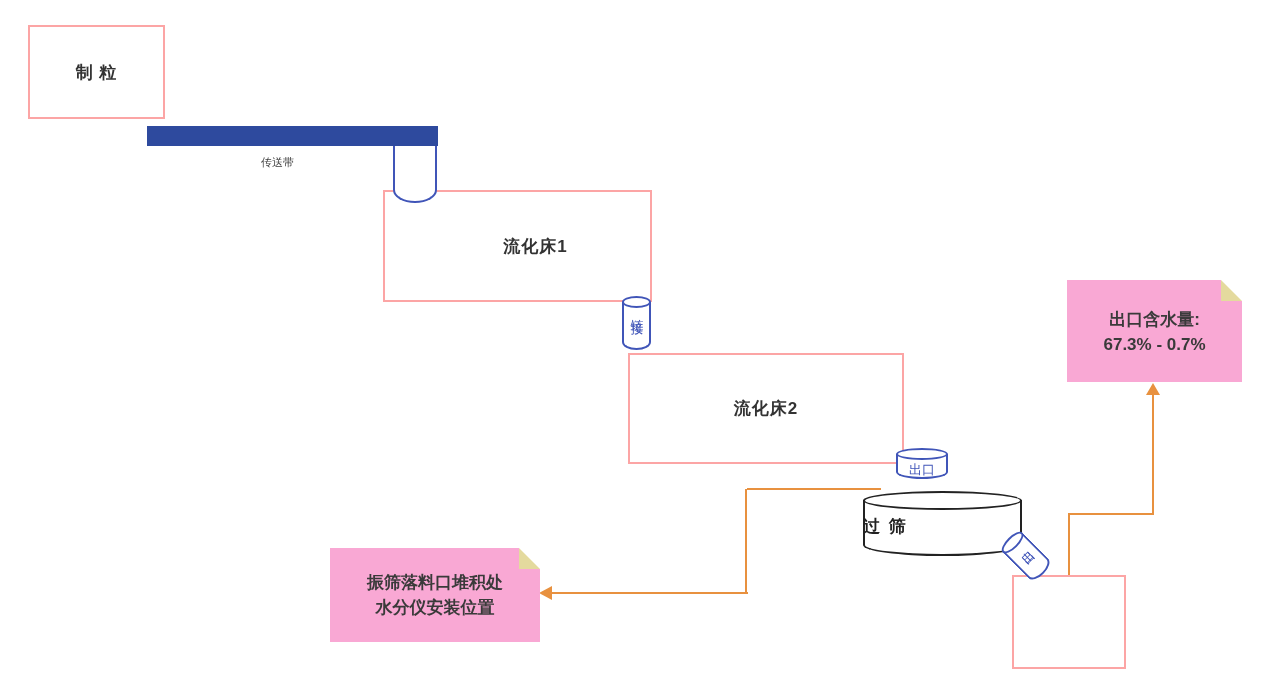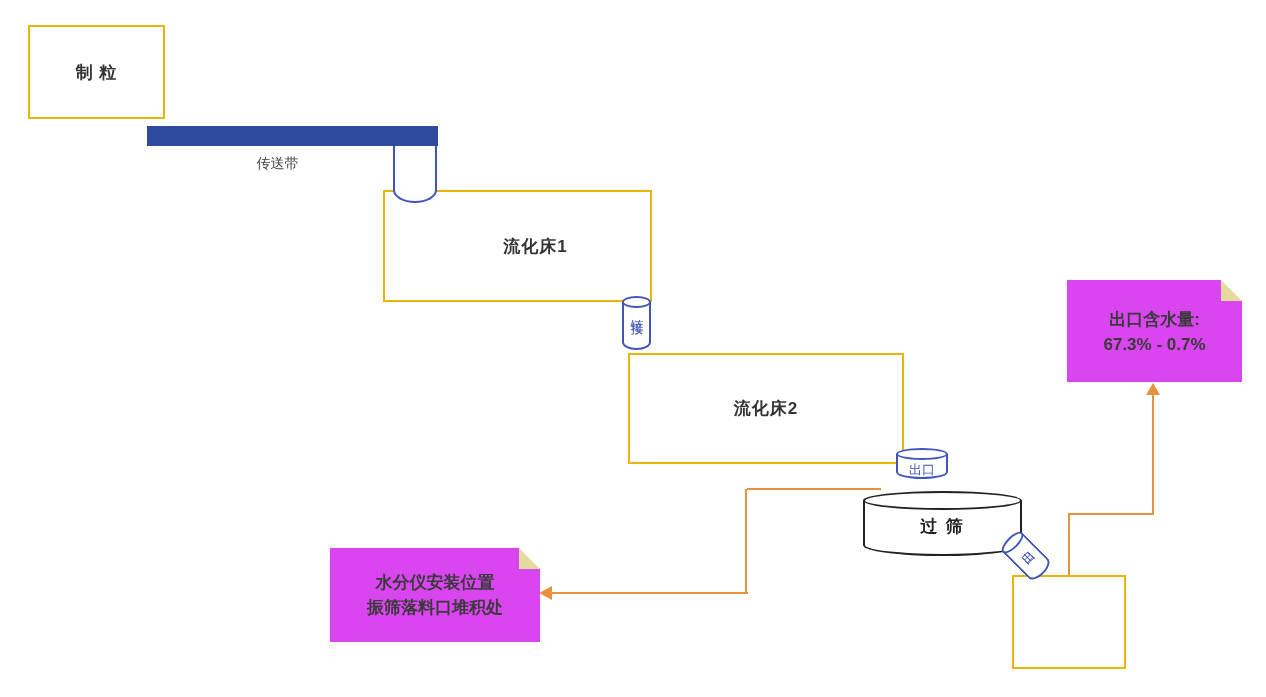--- a/index.html
+++ b/index.html
@@ -1,25 +1,25 @@
 <!DOCTYPE html>
 <html><head>
 <meta charset="utf-8">
 <style>
   html,body{margin:0;padding:0;background:#ffffff;}
   #stage{position:relative;width:1266px;height:697px;background:#ffffff;overflow:hidden;
          font-family:"Liberation Sans","DejaVu Sans",sans-serif;color:#333;}
 
-  .pbox{position:absolute;box-sizing:border-box;border:2px solid #eab308;background:#fff;
+  .pbox{position:absolute;box-sizing:border-box;border:2px solid #fca5a5;background:#fff;
         display:flex;align-items:center;justify-content:center;z-index:1;}
   .pbox .lbl{font-weight:bold;font-size:17px;color:#333;letter-spacing:1px;}
 
   .belt{position:absolute;left:147px;top:126px;width:291px;height:20px;background:#2E4A9E;z-index:2;}
   .belt-lbl{position:absolute;left:230px;top:155px;width:95px;text-align:center;
-            font-size:14px;color:#3F3F3F;z-index:2;}
+            font-size:11px;color:#3F3F3F;z-index:2;}
 
   .chute{position:absolute;left:393px;top:146px;width:44px;height:57px;box-sizing:border-box;
          background:#fff;border:2px solid #4055B8;border-top:none;
          border-bottom-left-radius:22px 13px;border-bottom-right-radius:22px 13px;z-index:4;}
 
   .cyl{position:absolute;z-index:5;}
   .cyl .body{position:absolute;left:0;top:6px;right:0;bottom:0;box-sizing:border-box;
              background:#fff;border:2px solid #4055B8;border-top:none;
              border-radius:0 0 50% 50% / 0 0 8px 8px;}
   .cyl .cap{position:absolute;left:0;top:0;width:100%;height:12px;box-sizing:border-box;
@@ -29,24 +29,24 @@
               transform:translateX(-50%);letter-spacing:2px;}
 
   .tilted{transform:rotate(-45deg);}
 
   .drum{position:absolute;left:863px;top:491px;width:159px;height:65px;z-index:3;}
   .drum .body{position:absolute;left:0;top:9px;right:0;bottom:0;box-sizing:border-box;
               background:#fff;border:2px solid #222;border-top:none;
               border-radius:0 0 50% 50% / 0 0 11px 11px;}
   .drum .cap{position:absolute;left:0;top:0;width:100%;height:19px;box-sizing:border-box;
              background:#fff;border:2px solid #222;border-radius:50%;}
-  .drum .lbl{position:absolute;top:24px;width:100%;text-align:center;font-weight:bold;
+  .drum .lbl{position:absolute;top:24px;width:100%;text-align:left;font-weight:bold;
              font-size:17px;color:#222;letter-spacing:2px;}
 
-  .note{position:absolute;background:#d946ef;z-index:6;text-align:center;
+  .note{position:absolute;background:#f9a8d4;z-index:6;text-align:center;
         color:#3A3A3A;font-weight:bold;font-size:17px;line-height:25px;box-sizing:border-box;}
   .note:before{content:"";position:absolute;top:0;right:0;border-style:solid;
                border-width:0 21px 21px 0;border-color:#ffffff #ffffff #E4DA9E #E4DA9E;}
 
   .oline{position:absolute;background:#E8913F;z-index:2;}
   .oarrow{position:absolute;width:0;height:0;z-index:2;}
   .oarrow.left{border-top:7px solid transparent;border-bottom:7px solid transparent;
                border-right:13px solid #E8913F;}
   .oarrow.up{border-left:7px solid transparent;border-right:7px solid transparent;
              border-bottom:12px solid #E8913F;}
@@ -110,17 +110,17 @@
   <div class="oline" style="left:1068px;top:513px;width:86px;height:2px;"></div>
   <div class="oline" style="left:1152px;top:394px;width:2px;height:121px;"></div>
   <div class="oarrow up" style="left:1146px;top:383px;"></div>
 
   <div class="note" style="left:1067px;top:280px;width:175px;height:102px;padding-top:27px;">
     <div>出口含水量:</div>
     <div>67.3% - 0.7%</div>
   </div>
 
   <div class="note" style="left:330px;top:548px;width:210px;height:94px;padding-top:22px;">
+    <div>振筛落料口堆积处</div>
     <div>水分仪安装位置</div>
-    <div>振筛落料口堆积处</div>
   </div>
 
 </div>
 
 </body></html>

